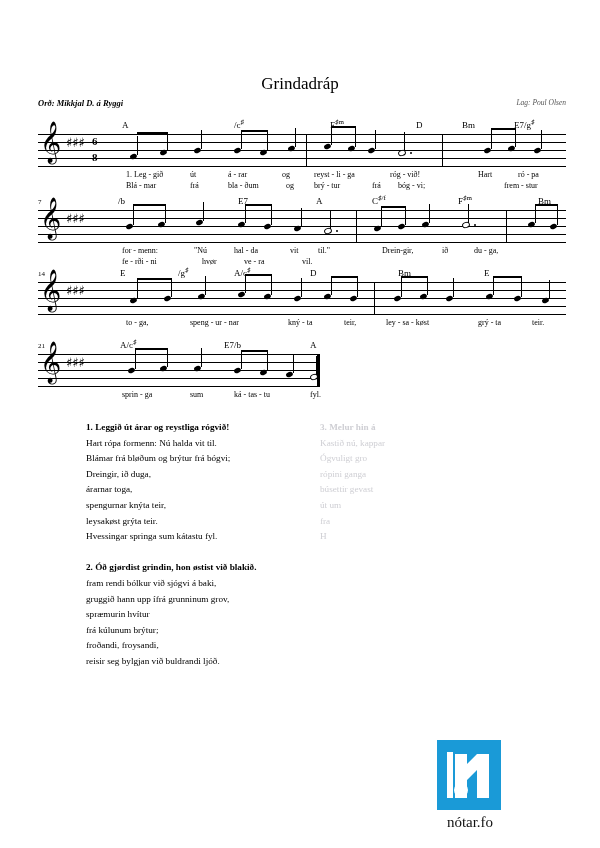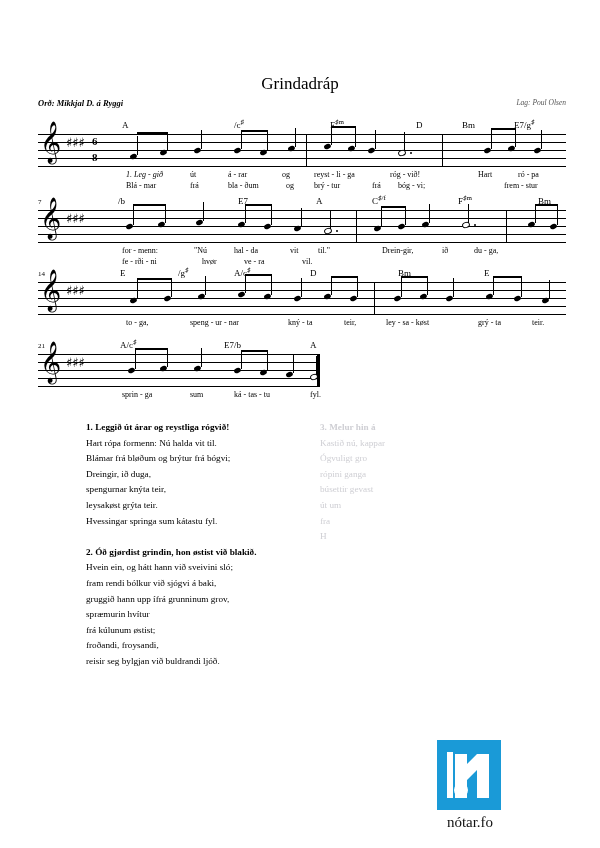--- a/index.html
+++ b/index.html
@@ -253,21 +253,21 @@
     <div class="barline" style="left:404px;"></div>
 
     <div class="note" style="left:446px; top:28px;"></div>
     <div class="stem" style="left:453px; top:10px;"></div>
     <div class="note" style="left:470px; top:26px;"></div>
     <div class="stem" style="left:477px; top:8px;"></div>
     <div class="beam" style="left:453px; top:8px; width:25px;"></div>
     <div class="note" style="left:496px; top:28px;"></div>
     <div class="stem" style="left:503px; top:10px;"></div>
 
-    <div class="lyric v1" style="left:88px;font-style:italic;">1. Leg - gið</div>
+    <div class="lyric v1" style="left:88px;">1. Leg - gið</div>
     <div class="lyric v1" style="left:152px;">út</div>
     <div class="lyric v1" style="left:190px;">á - rar</div>
     <div class="lyric v1" style="left:244px;">og</div>
     <div class="lyric v1" style="left:276px;">reyst - li - ga</div>
     <div class="lyric v1" style="left:352px;">róg - við!</div>
     <div class="lyric v1" style="left:440px;">Hart</div>
     <div class="lyric v1" style="left:480px;">ró - pa</div>
 
     <div class="lyric v2" style="left:88px;">Blá - mar</div>
     <div class="lyric v2" style="left:152px;">frá</div>
@@ -464,30 +464,30 @@
     <div class="lyric v1" style="left:152px;">sum</div>
     <div class="lyric v1" style="left:196px;">ká - tas - tu</div>
     <div class="lyric v1" style="left:272px;">fyl.</div>
   </div>
 
   <div class="verse-col left">
     <div class="vline bold">1. Leggið út árar og reystliga rógvið!</div>
     <div class="vline">Hart rópa formenn: Nú halda vit til.</div>
     <div class="vline">Blámar frá bløðum og brýtur frá bógvi;</div>
     <div class="vline">Dreingir, ið duga,</div>
+    <div class="vline">árarnar toga,</div>
     <div class="vline">spengurnar knýta teir,</div>
     <div class="vline">leysakøst grýta teir.</div>
     <div class="vline">Hvessingar springa sum kátastu fyl.</div>
     <div class="verse-gap"></div>
     <div class="vline bold">2. Óð gjørdist grindin, hon østist við blakið.</div>
-    <div class="vline">Hvein ein, og hátt hann við sveivini sló;</div>
     <div class="vline">fram rendi bólkur við sjógvi á baki,</div>
     <div class="vline">gruggið hann upp ífrá grunninum grov,</div>
     <div class="vline">spræmurin hvítur</div>
-    <div class="vline">frá kúlunum østist;</div>
+    <div class="vline">frá kúlunum brýtur;</div>
     <div class="vline">froðandi, froysandi,</div>
     <div class="vline">reisir seg bylgjan við buldrandi ljóð.</div>
   </div>
 
   <div class="verse-col right">
     <div class="vline bold">3. Melur hin á</div>
     <div class="vline">Kastið nú, kappar</div>
     <div class="vline">Ógvuligt gro</div>
     <div class="vline">rópini ganga</div>
     <div class="vline">búsettir gevast</div>

